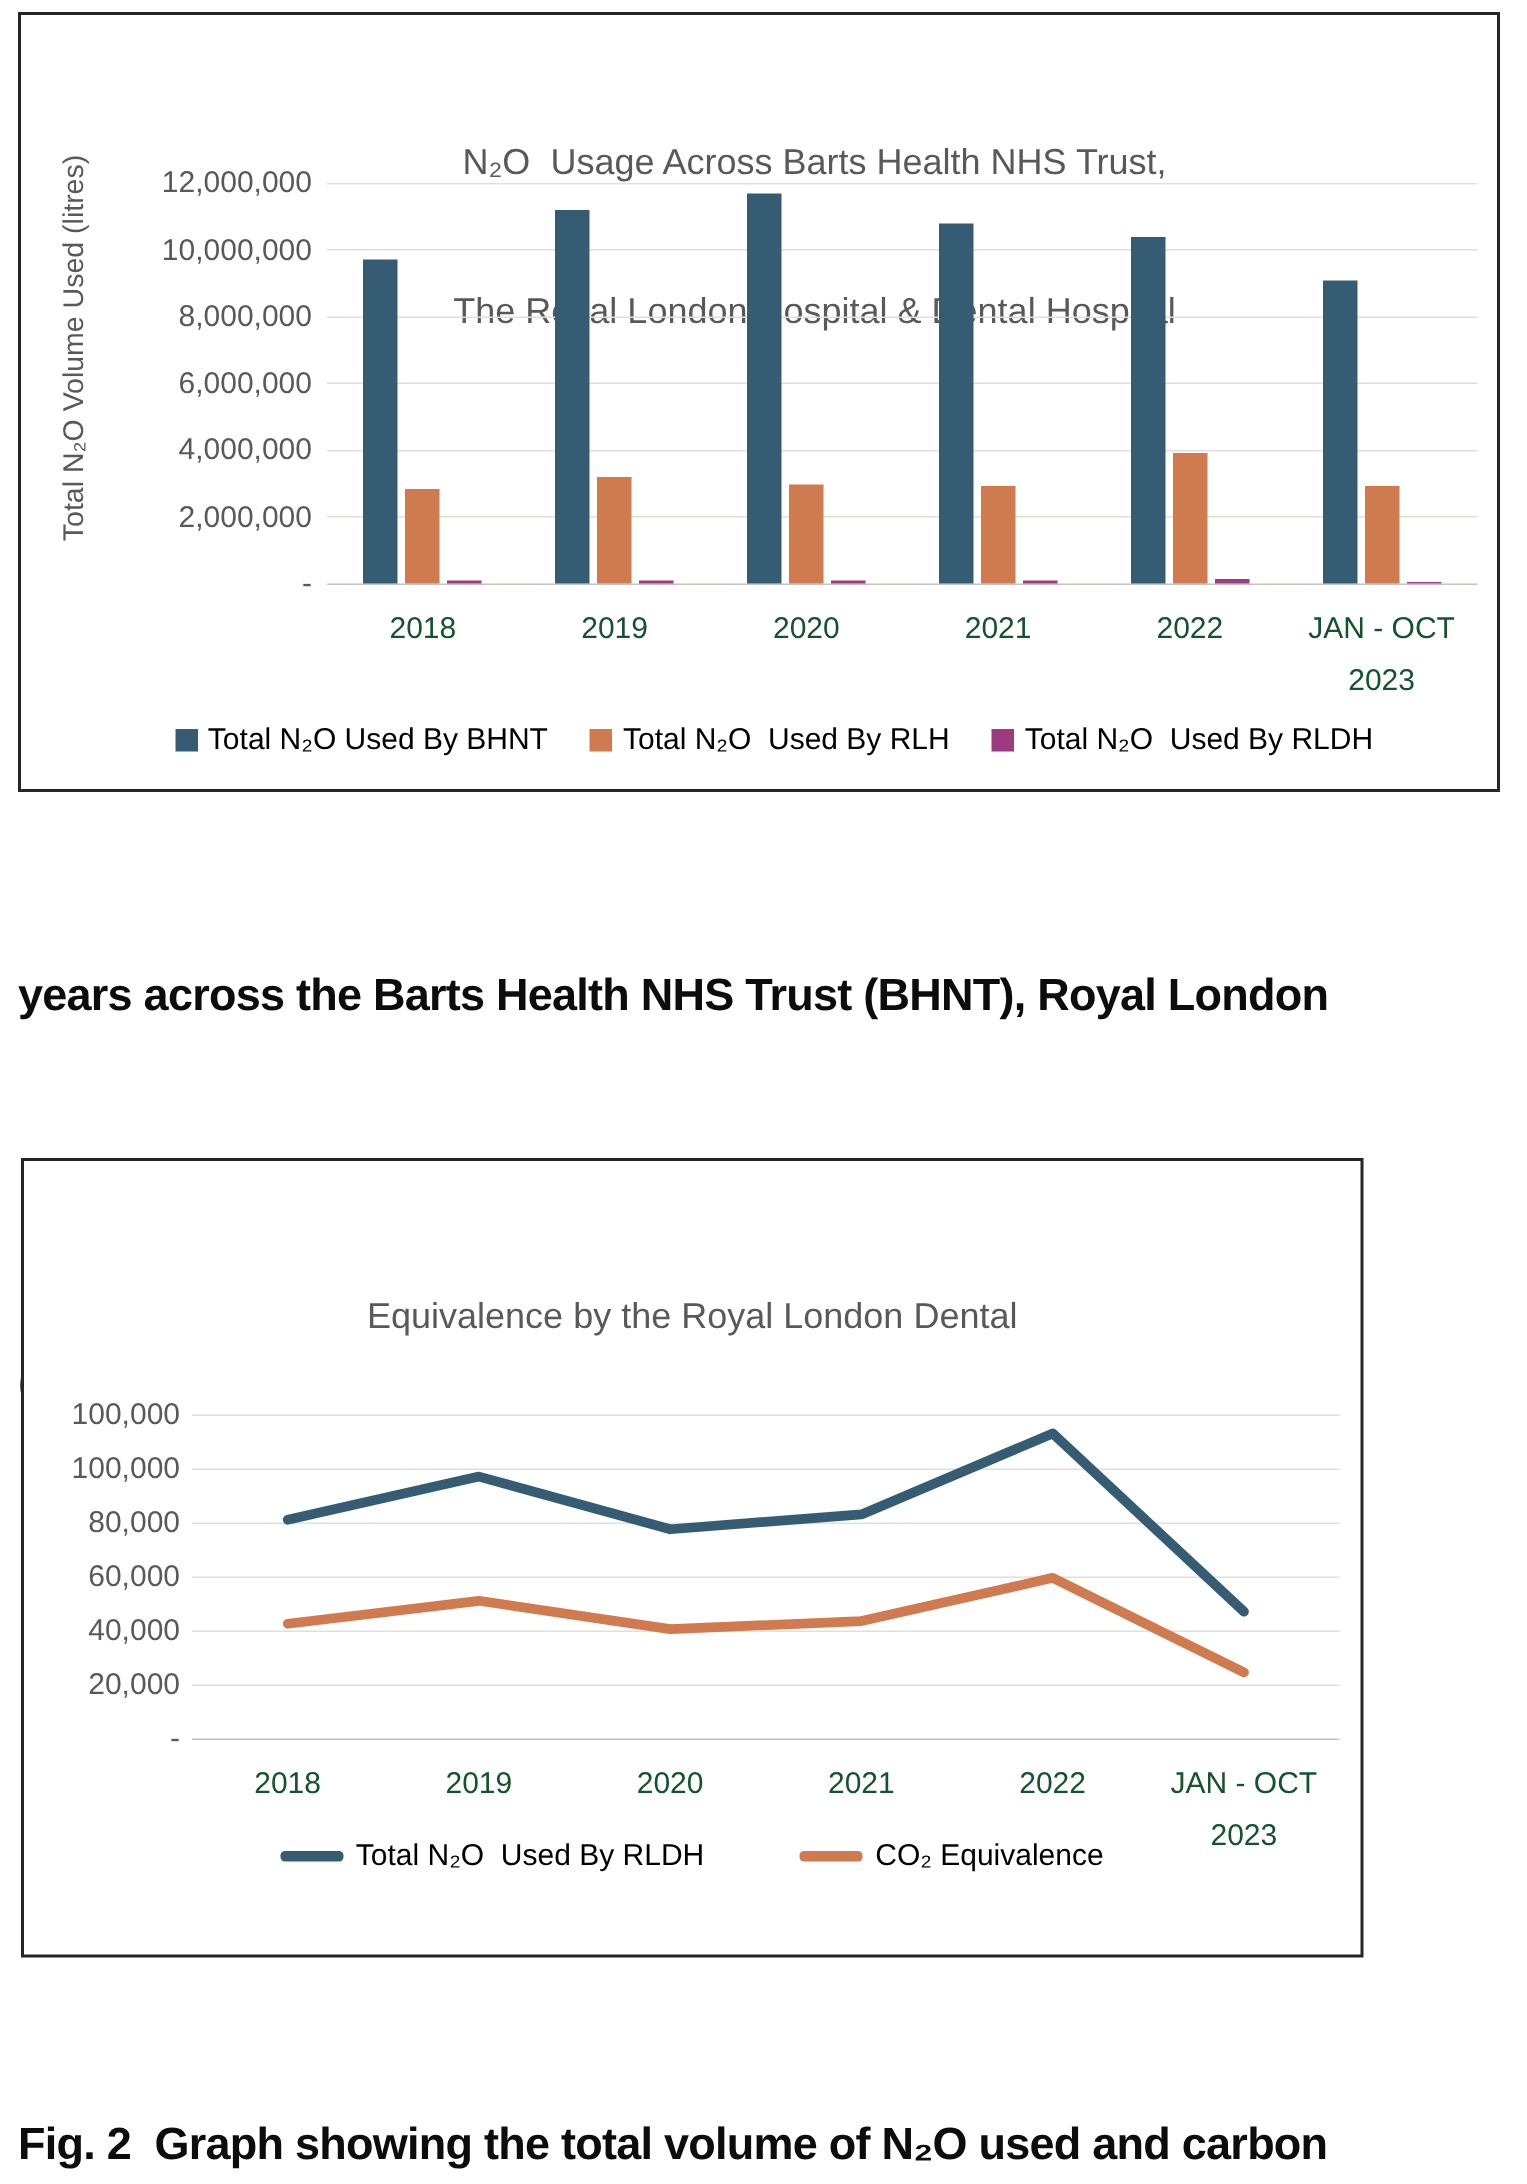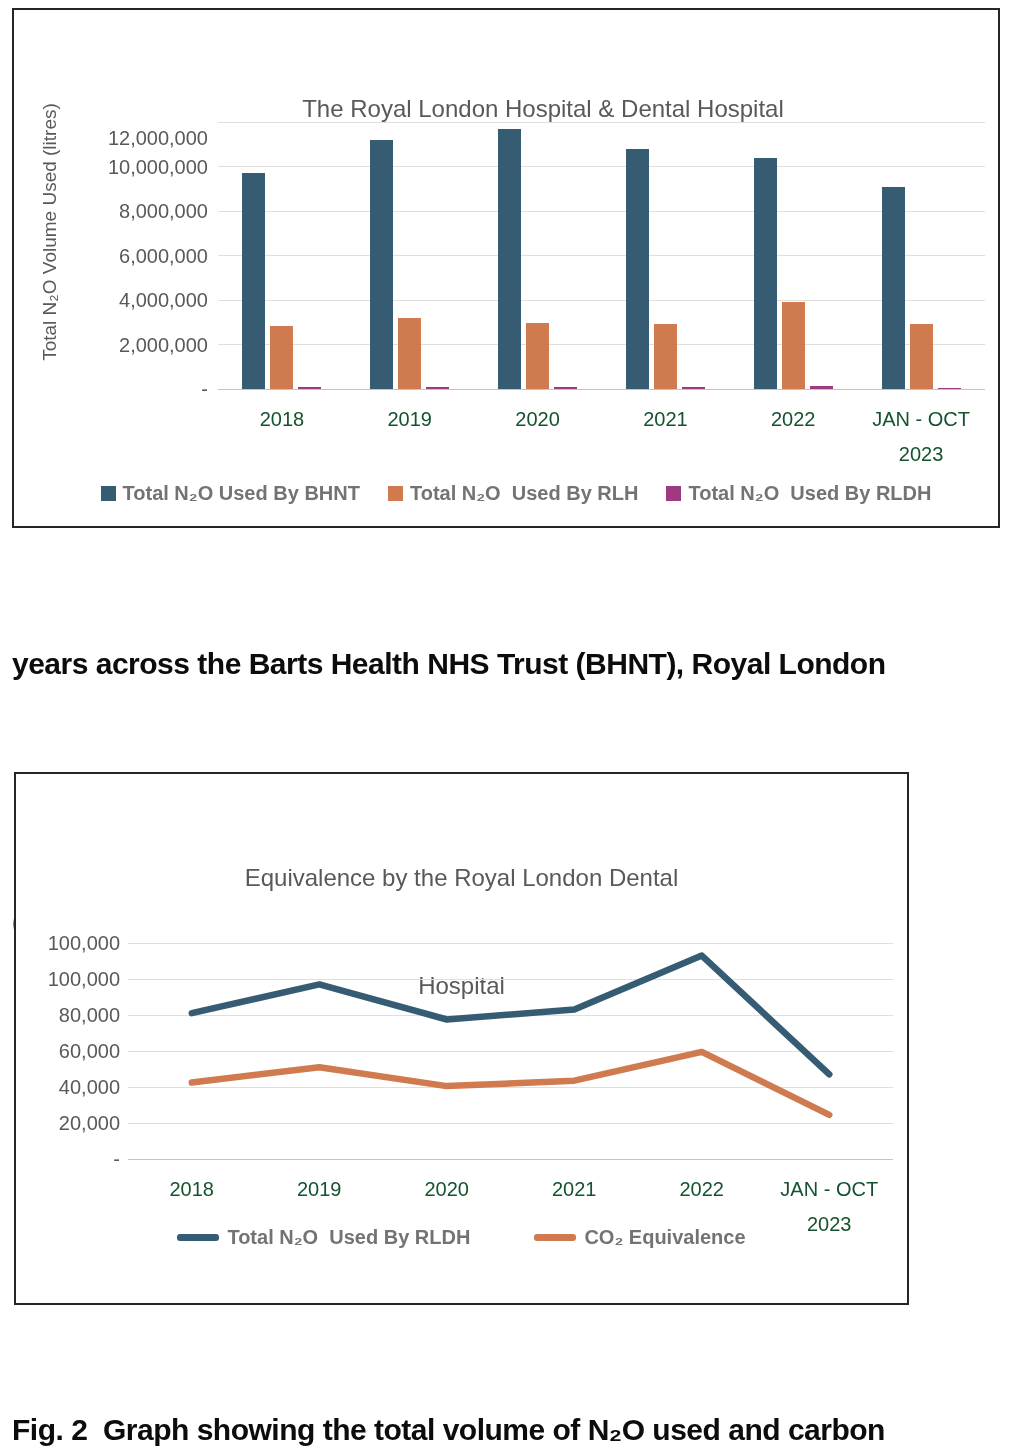--- a/index.html
+++ b/index.html
@@ -35,21 +35,21 @@
   .y-tick {
     position:absolute; text-align:right; color:#595959;
     font-size:20px; line-height:24px; white-space:pre;
   }
   .x-tick {
     position:absolute; text-align:center; color:#14532d;
     font-size:20px; line-height:35px; white-space:pre;
   }
   .legend-row {
     position:absolute; display:flex; justify-content:center; align-items:center;
-    color:#737373; font-size:20px;font-weight:bold;
+    color:#000000; font-size:20px;
   }
   #fig1-legend { left:30px; right:10px; top:472px; gap:28px; }
   #fig2-legend { left:10px; right:10px; top:452px; gap:64px; }
   .legend-item { display:flex; align-items:center; white-space:pre; }
   .swatch-square { width:15px; height:15px; margin-right:7px; flex:0 0 auto; }
   .swatch-line  { width:42px; height:7px; border-radius:3px; margin-right:8px; flex:0 0 auto; }
 
   .caption {
     position:absolute; font-weight:bold; color:#0c0c0c;
     font-size:30px; line-height:43px; letter-spacing:-0.5px; white-space:pre;
@@ -57,20 +57,21 @@
   #fig1-caption { left:12px; top:556px; }
   #fig2-caption { left:12px; top:1322px; }
 
   svg.line-layer { position:absolute; left:0; top:0; overflow:visible; }
 </style>
 </head>
 <body>
 
 <div id="fig1-box" class="chart-box">
   <div id="fig1-title" class="chart-title">
+    <div>N₂O  Usage Across Barts Health NHS Trust,</div>
     <div>The Royal London Hospital &amp; Dental Hospital</div>
   </div>
   <div id="fig1-ylabel" class="y-axis-label">Total N₂O Volume Used (litres)</div>
   <div id="fig1-plot" class="plot-area">
       <div class="gridline" style="top: -0.5px;"></div>
       <div class="gridline" style="top: 44px;"></div>
       <div class="gridline" style="top: 88.5px;"></div>
       <div class="gridline" style="top: 133px;"></div>
       <div class="gridline" style="top: 177.5px;"></div>
       <div class="gridline" style="top: 222px;"></div>
@@ -92,21 +93,21 @@
       <div class="bar" style="left: 336.083px; width: 23px; height: 2.0025px; background: rgb(158, 58, 128);"></div>
       <div class="bar" style="left: 463.917px; width: 23px; height: 2.225px; background: rgb(158, 58, 128);"></div>
       <div class="bar" style="left: 591.75px; width: 23px; height: 2.8925px; background: rgb(158, 58, 128);"></div>
       <div class="bar" style="left: 719.583px; width: 23px; height: 1px; background: rgb(158, 58, 128);"></div>
     </div>
   <div id="fig1-legend" class="legend-row">
       <div class="legend-item"><span class="swatch-square" style="background: rgb(54, 92, 116);"></span><span>Total N₂O Used By BHNT</span></div>
       <div class="legend-item"><span class="swatch-square" style="background: rgb(208, 122, 80);"></span><span>Total N₂O  Used By RLH</span></div>
       <div class="legend-item"><span class="swatch-square" style="background: rgb(158, 58, 128);"></span><span>Total N₂O  Used By RLDH</span></div>
     </div>
-<div class="y-tick" style="top: 100px; right: 790px; margin-top: 16px;">12,000,000</div>
+<div class="y-tick" style="top: 100px; right: 790px;">12,000,000</div>
     <div class="y-tick" style="top: 144.5px; right: 790px;">10,000,000</div>
     <div class="y-tick" style="top: 189px; right: 790px;">8,000,000</div>
     <div class="y-tick" style="top: 233.5px; right: 790px;">6,000,000</div>
     <div class="y-tick" style="top: 278px; right: 790px;">4,000,000</div>
     <div class="y-tick" style="top: 322.5px; right: 790px;">2,000,000</div>
     <div class="y-tick" style="top: 367px; right: 790px;">-</div>
     <div class="x-tick" style="left: 187.917px; width: 160px; top: 392px;">2018</div>
     <div class="x-tick" style="left: 315.75px; width: 160px; top: 392px;">2019</div>
     <div class="x-tick" style="left: 443.583px; width: 160px; top: 392px;">2020</div>
     <div class="x-tick" style="left: 571.417px; width: 160px; top: 392px;">2021</div>
@@ -117,21 +118,20 @@
 
 <div id="fig1-caption" class="caption">
   <div>years across the Barts Health NHS Trust (BHNT), Royal London</div>
   <div>Hospital (RLH) and Royal London Dental Hospital (RLDH)</div>
   <div>(Source BOC™)</div>
 </div>
 
 <div id="fig2-box" class="chart-box">
   <div id="fig2-title" class="chart-title">
     <div>Equivalence by the Royal London Dental</div>
-    <div>Hospital</div>
   </div>
   <div id="fig2-plot" class="plot-area">
       <div class="gridline" style="top: -0.5px;"></div>
       <div class="gridline" style="top: 35.5px;"></div>
       <div class="gridline" style="top: 71.5px;"></div>
       <div class="gridline" style="top: 107.5px;"></div>
       <div class="gridline" style="top: 143.5px;"></div>
       <div class="gridline" style="top: 179.5px;"></div>
       <div class="gridline zero-line" style="top: 215.5px;"></div>
       <svg width="765" height="216" class="line-layer">

